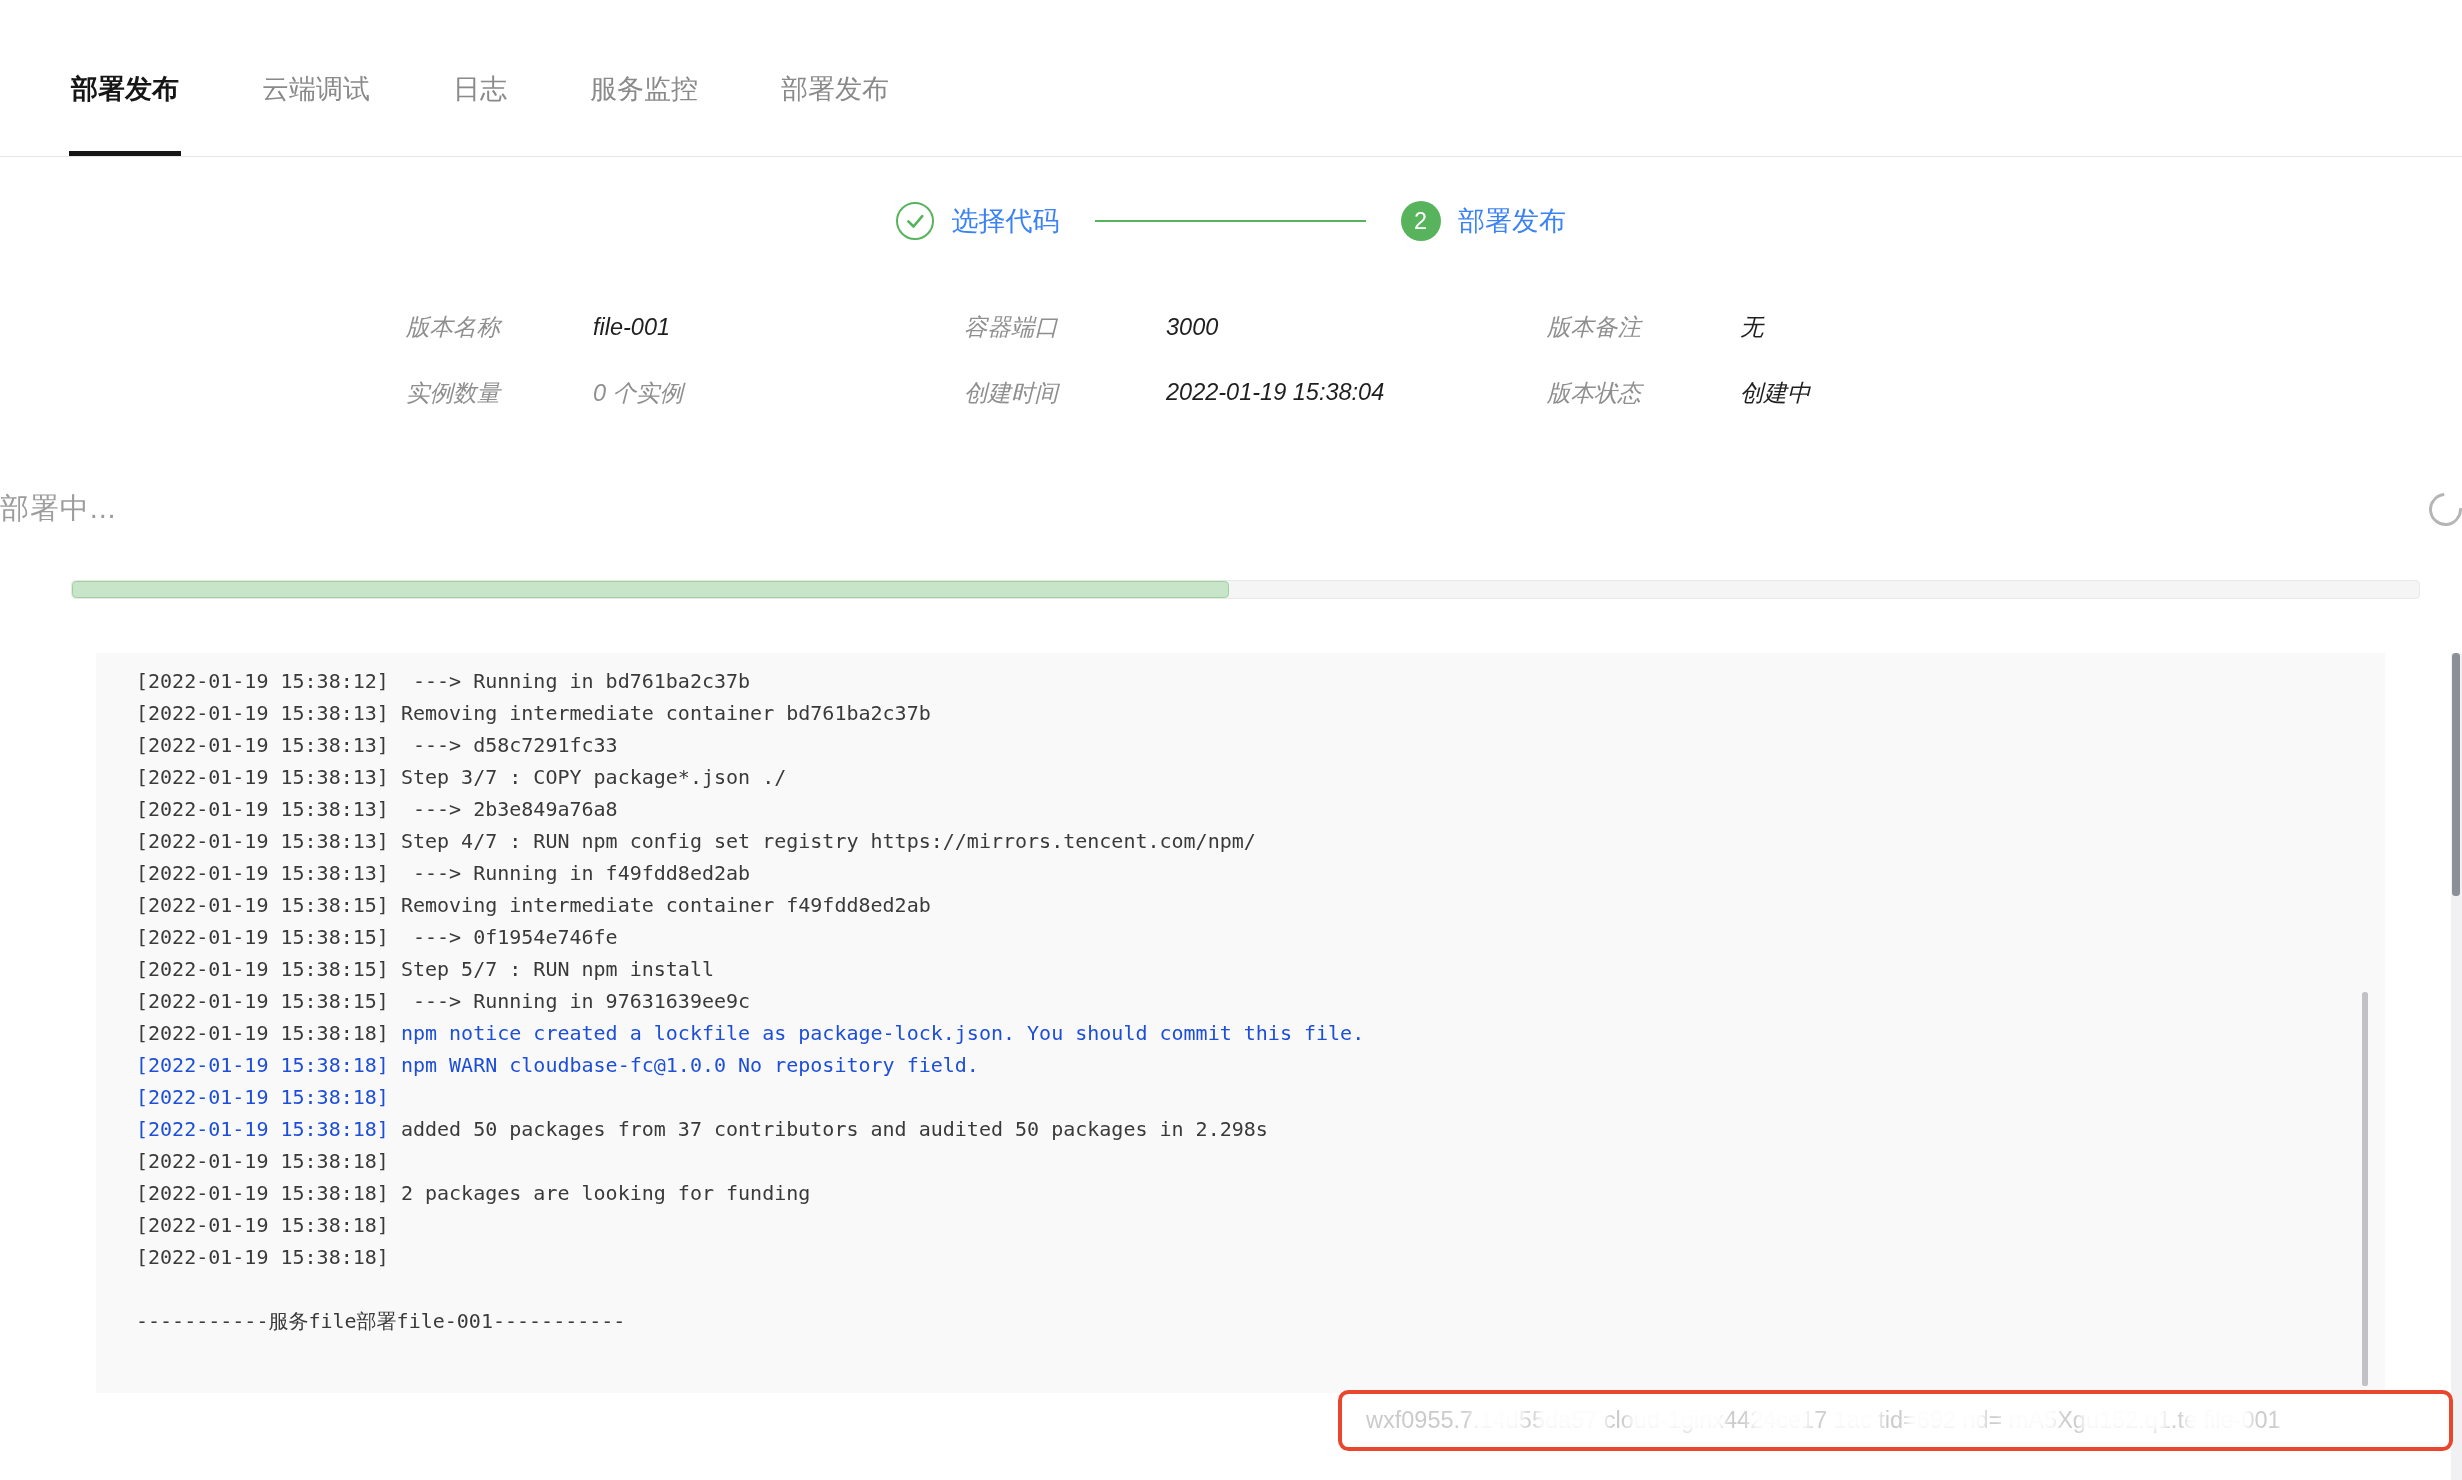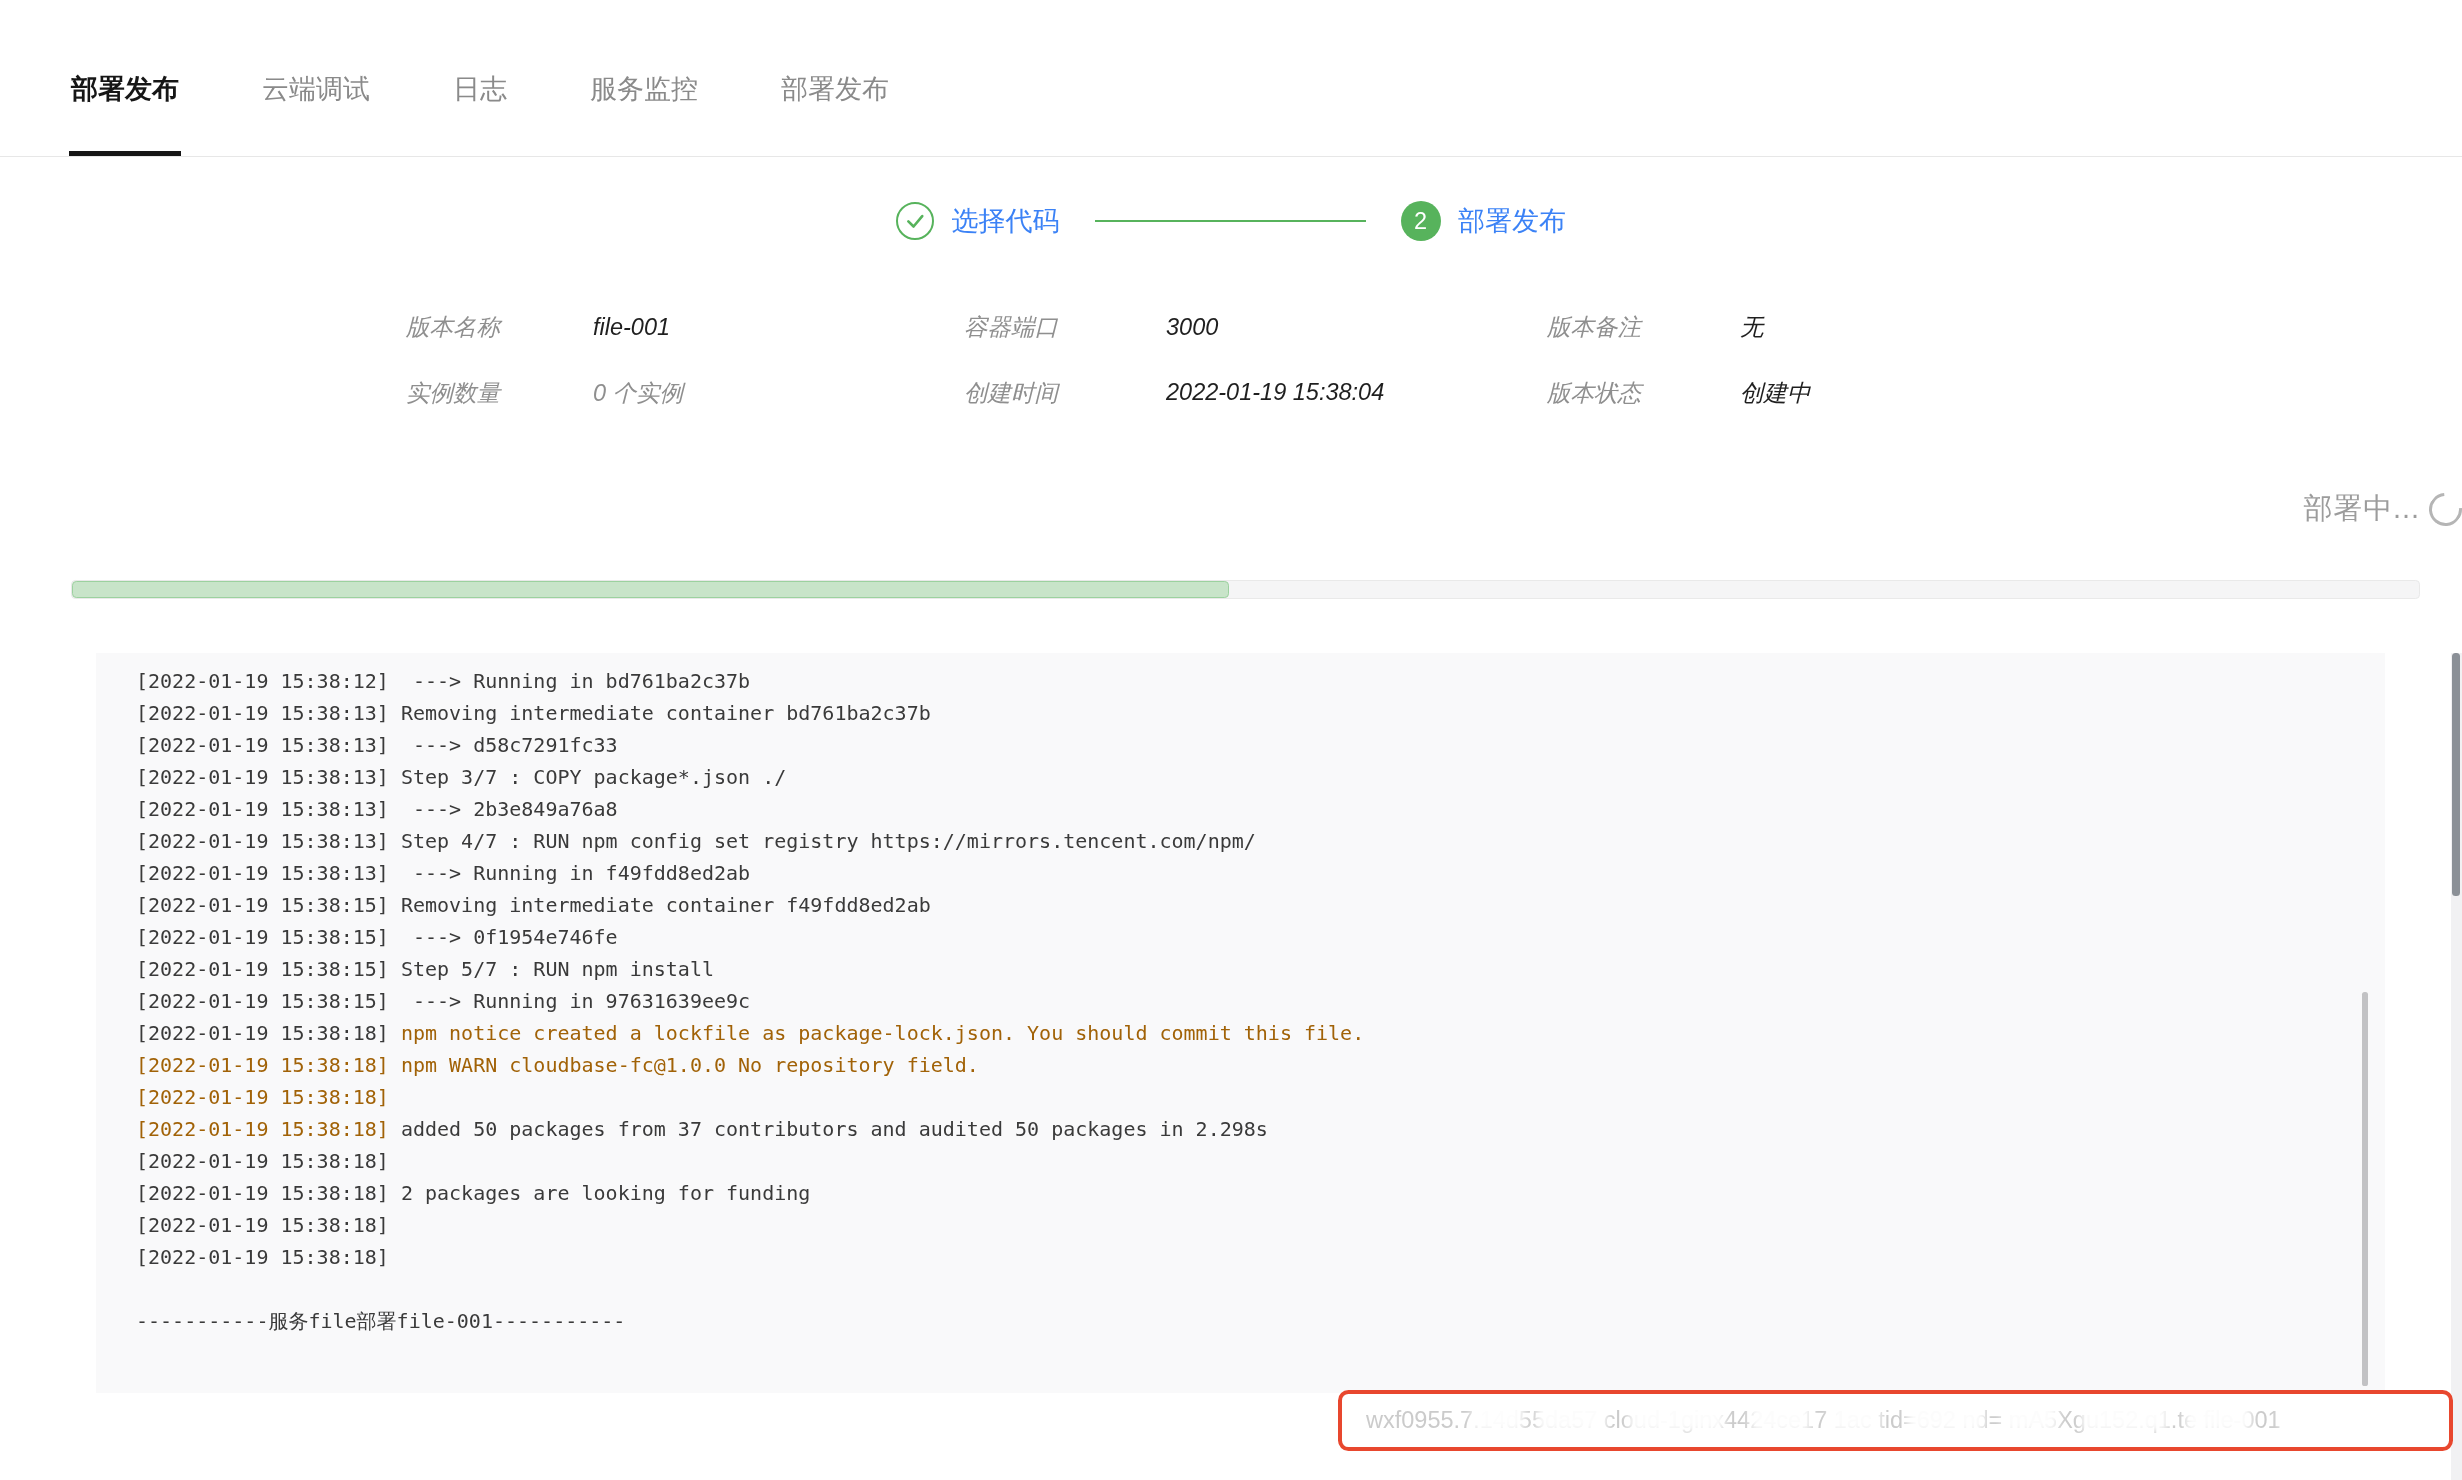--- a/index.html
+++ b/index.html
@@ -32,38 +32,38 @@
   .info { position:absolute; top:306px; left:0; width:100%; }
   .info-grid { display:grid; grid-template-columns:187px 371px 202px 381px 193px auto;
                padding-left:406px; row-gap:23.5px;font-style:italic; }
   .info-cell { height:42px; display:flex; align-items:center; font-size:23.5px; white-space:nowrap; }
   .info-label { color:#8f8f8f; }
   .info-value { color:#1f1f1f; }
   .info-value.muted { color:#8f8f8f; }
 
   
   .deploying { position:absolute; top:483px; left:0; width:100%; height:52px;
-               display:flex; align-items:center; justify-content:flex-end; gap:9px; }
+               display:flex; align-items:center; justify-content:space-between; gap:9px; }
   .deploying-text { font-size:29px; color:#9c9c9c; letter-spacing:0.9px; }
   .spinner { width:33px; height:33px; border-radius:50%; border:3.5px solid #b5b5b5;
              border-top-color:transparent; transform:rotate(40deg); }
 
   
   .progress-track { position:absolute; top:580px; left:71px; width:2349px; height:19px;
                     background:#f5f5f6; border:0.9px solid #e9e9e9; border-radius:4.3px; }
   .progress-fill { height:100%; background:#c8e4c9; border:1.7px solid #9cd19f;
                    border-radius:4.3px; }
 
   
   .log { position:absolute; top:653px; left:96px; width:2289px; height:740px;
          background:#f9f9fa; padding:12px 0 0 40px; overflow:hidden;
          font-family:"DejaVu Sans Mono","Liberation Mono",monospace; }
   .log-line { height:32px; font-size:20px; line-height:32px; color:#3a3a3a;
               white-space:pre; }
-  .log-line .red { color:#a16207; }
+  .log-line .red { color:#1d4ed8; }
   .log-thumb { position:absolute; top:339px; right:17.4px; width:5.2px; height:394px;
                background:#c2c2c4; border-radius:2.6px; }
 
   
   .page-scroll-track { position:absolute; top:653px; right:0; width:11.3px; height:827px;
                        background:#f1f1f3; }
   .page-scroll-thumb { position:absolute; top:0; left:1.7px; width:7.8px; height:243px;
                        background:#8b9097; border-radius:3.5px; }
 
   

